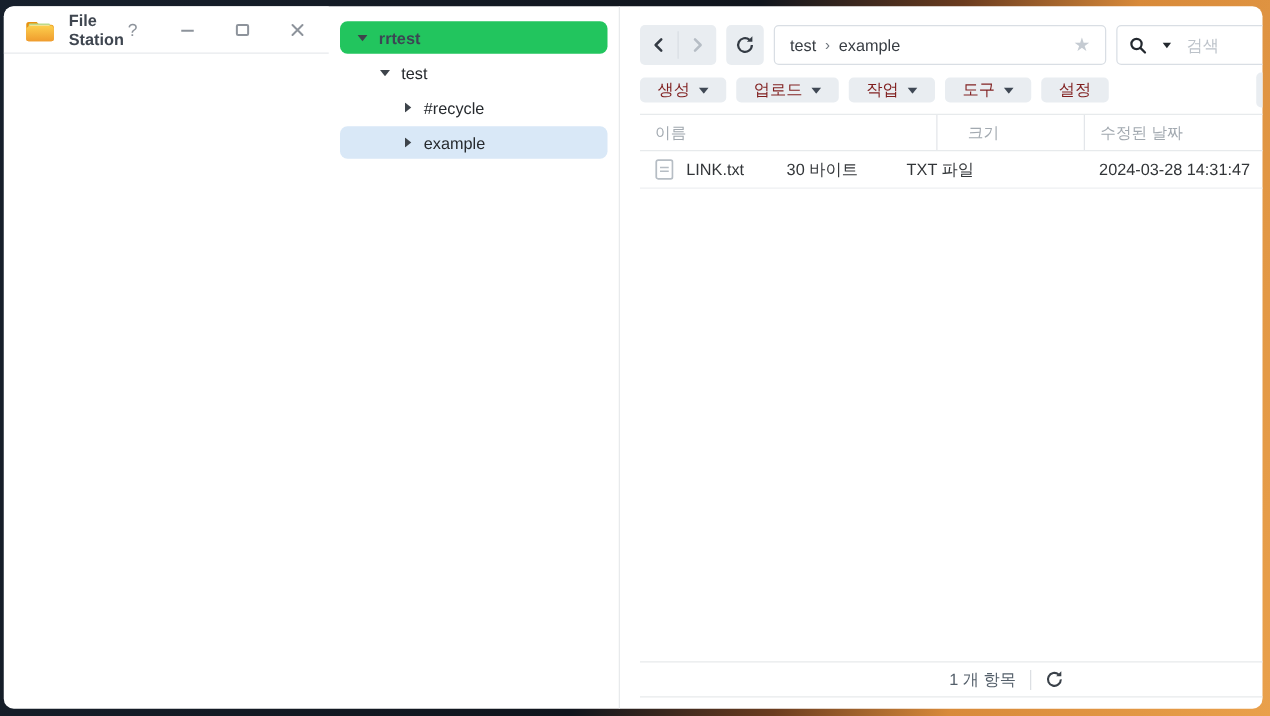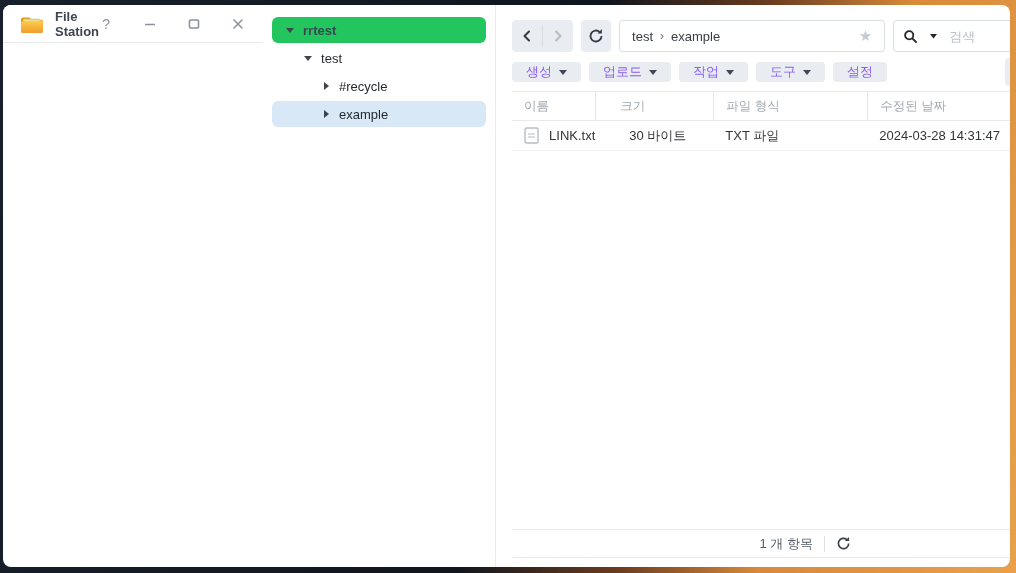--- a/index.html
+++ b/index.html
@@ -47,21 +47,21 @@
   .crumb-sep { color:#6f767e; font-size:12px; }
   .star { margin-left:auto; color:#c5cbd2; font-size:15px; }
   .search { width:210px; border:1px solid #d9dee4; border-radius:4px; display:flex;
             align-items:center; padding:0 9px; gap:12px; }
   .search input { border:none; outline:none; flex:1; min-width:0; font-size:13px;
                   color:#383d43; font-family:"Liberation Sans",sans-serif; background:transparent; }
   .search input::placeholder { color:#bcc2c9; }
   
   .btnrow { margin-top:6px; display:flex; gap:8px; height:28px; flex:0 0 28px; align-items:center; }
   .tb-btn { background:#e9edf1; border:none; border-radius:4px; height:20px; padding:0 14px;
-            font-size:13px; color:#8b5cf6; display:flex; align-items:center; gap:7px;
+            font-size:13px; color:#7f1d1d; display:flex; align-items:center; gap:7px;
             cursor:pointer; font-family:"Liberation Sans",sans-serif; }
   .btnrow-right { margin-left:auto; display:flex; gap:8px; }
   .view-split { display:flex; align-items:center; background:#e9edf1; border-radius:4px; height:28px; }
   .view-split .seg { padding:0 8px; display:flex; align-items:center; height:100%; cursor:pointer; }
   .view-split .vdiv { width:1px; height:16px; background:#d5dbe1; }
   .sort-btn { background:#e9edf1; border-radius:4px; height:28px; width:34px;
               display:flex; align-items:center; justify-content:center; cursor:pointer; }
   
   .thead { margin-top:5px; display:flex; align-items:center; height:30px; flex:0 0 30px;
            border-top:1px solid #e7eaec; border-bottom:1px solid #e7eaec;
@@ -255,21 +255,20 @@
               <path d="M12 2v8" stroke="#3a4149" stroke-width="2"></path>
               <path d="M8.8 8.5h6.4L12 13.4z" fill="#3a4149"></path>
             </svg>
           </span>
         </div>
       </div>
 
       <div class="thead">
         <div class="c-name">이름</div>
         <div class="c-size">크기</div>
-        <div class="c-type">파일 형식</div>
         <div class="c-date">수정된 날짜</div>
         <div class="c-dots">⋮</div>
       </div>
 
       <div class="trow">
         <div class="c-name">
           <span class="file-ic">
             <svg width="15" height="17" viewBox="0 0 15 17">
               <rect x="1" y="1" width="13" height="15" rx="1.5" fill="#fff" stroke="#b6bdc4" stroke-width="1.4"></rect>
               <path d="M4 7h7M4 10h7" stroke="#b6bdc4" stroke-width="1.2"></path>

